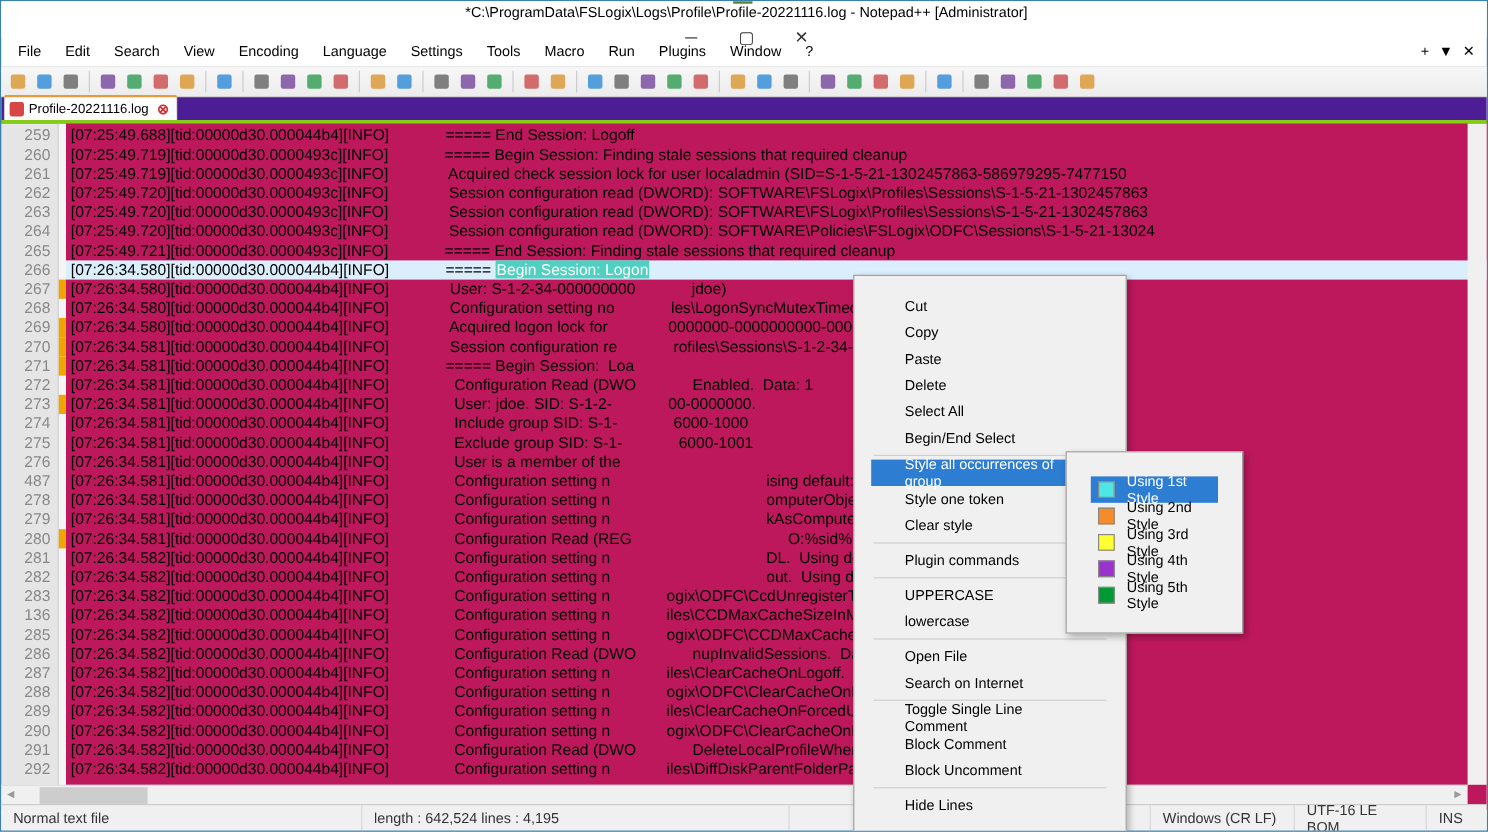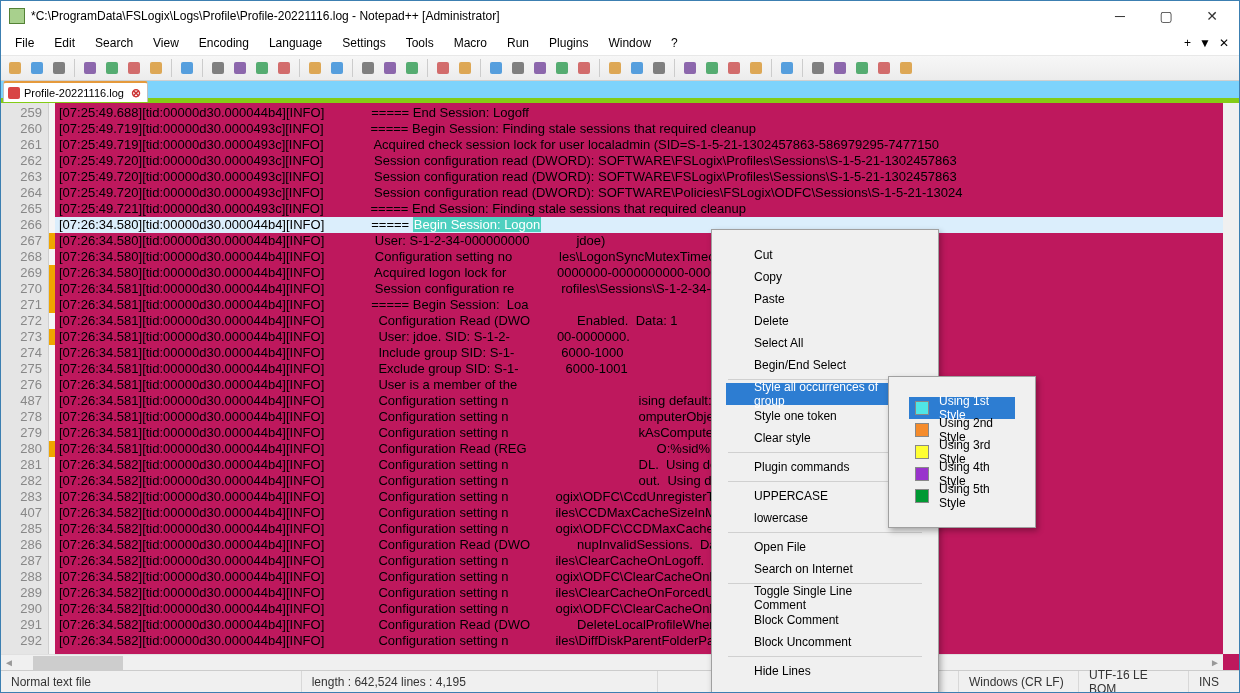--- a/index.html
+++ b/index.html
@@ -1,29 +1,29 @@
 <!DOCTYPE html>
 <html><head>
 <meta charset="utf-8">
 <style>
 * { margin:0; padding:0; box-sizing:border-box; font-family:"Segoe UI",Tahoma,sans-serif; }
 body { width:1240px; height:693px; background:#fff; position:relative; overflow:hidden; border:1px solid #3c7fb1;}
-.titlebar { height:30px; display:flex; align-items:center; padding:0 4px 0 8px; background:#fff;}
+.titlebar { height:30px; display:flex; align-items:center; padding:0 4px 0 8px; background:#fff;flex-direction:column;}
 .titlebar .app-icon { width:16px; height:16px; background:#a8d08d; border:1px solid #548235; margin-right:6px; }
 .titlebar .title { font-size:12px; flex:1; }
 .winbtns { display:flex; }
 .winbtns div { width:46px; height:28px; display:flex; align-items:center; justify-content:center; font-size:14px; color:#333; }
 .menubar { height:24px; display:flex; align-items:center; padding:0 4px; font-size:12px; gap:2px;}
 .menubar .mi { padding:3px 10px; cursor:default; }
 .menubar .right { margin-left:auto; display:flex; gap:8px; padding-right:6px; font-size:12px;}
 .toolbar { height:26px; border-top:1px solid #e8e8e8; border-bottom:1px solid #d0d0d0; display:flex; align-items:center; padding:0 4px; gap:2px; background:linear-gradient(#f7f7f7,#ececec);}
 .toolbar .tb { width:20px; height:20px; display:flex; align-items:center; justify-content:center; font-size:11px; color:#555; }
 .toolbar .tb svg{display:block}
 .toolbar .sep { width:1px; height:18px; background:#ccc; margin:0 3px; }
-.tabbar { height:22px; background:#7dd3fc; border-bottom:5px solid #84cc16; display:flex; align-items:flex-start; padding:0 2px;}
+.tabbar { height:22px; background:#4c1d95; border-bottom:3px solid #84cc16; display:flex; align-items:flex-end; padding:0 2px;}
 .tab { display:flex; align-items:center; height:21px; background:#fff; border:1px solid #c0c0c0; border-bottom:0; border-radius:3px 3px 0 0; padding:0 6px 0 4px; font-size:11px; gap:4px; border-top:2px solid #e59a3c;}
 .tab .tic { width:12px; height:12px; background:#d84545; border-radius:2px;}
 .tab .x { color:#c33; font-weight:bold; font-size:12px; margin-left:3px; }
 .editor { height:572px; display:flex; font-family:Consolas,monospace; font-size:13px; line-height:16px; background:#be185d; position:relative;}
 .gutter { width:48px; background:#e5e5e5; color:#888; text-align:right; padding-top:2px; border-right:1px solid #d0d0d0;}
 .gutter div { padding-right:6px; height:16px;}
 .marker { width:6px; background:#f5f5f5; padding-top:2px;}
 .marker div{height:16px;}
 .marker .m{background:#f0a500;}
 .code { flex:1; padding-top:2px; white-space:pre; overflow:hidden; color:#000;}
@@ -297,21 +297,21 @@
       <div>274</div>
       <div>275</div>
       <div>276</div>
       <div>487</div>
       <div>278</div>
       <div>279</div>
       <div>280</div>
       <div>281</div>
       <div>282</div>
       <div>283</div>
-      <div>407</div>
+      <div>136</div>
       <div>285</div>
       <div>286</div>
       <div>287</div>
       <div>288</div>
       <div>289</div>
       <div>290</div>
       <div>291</div>
       <div>292</div>
     </div>
   <div class="marker" id="marker">

